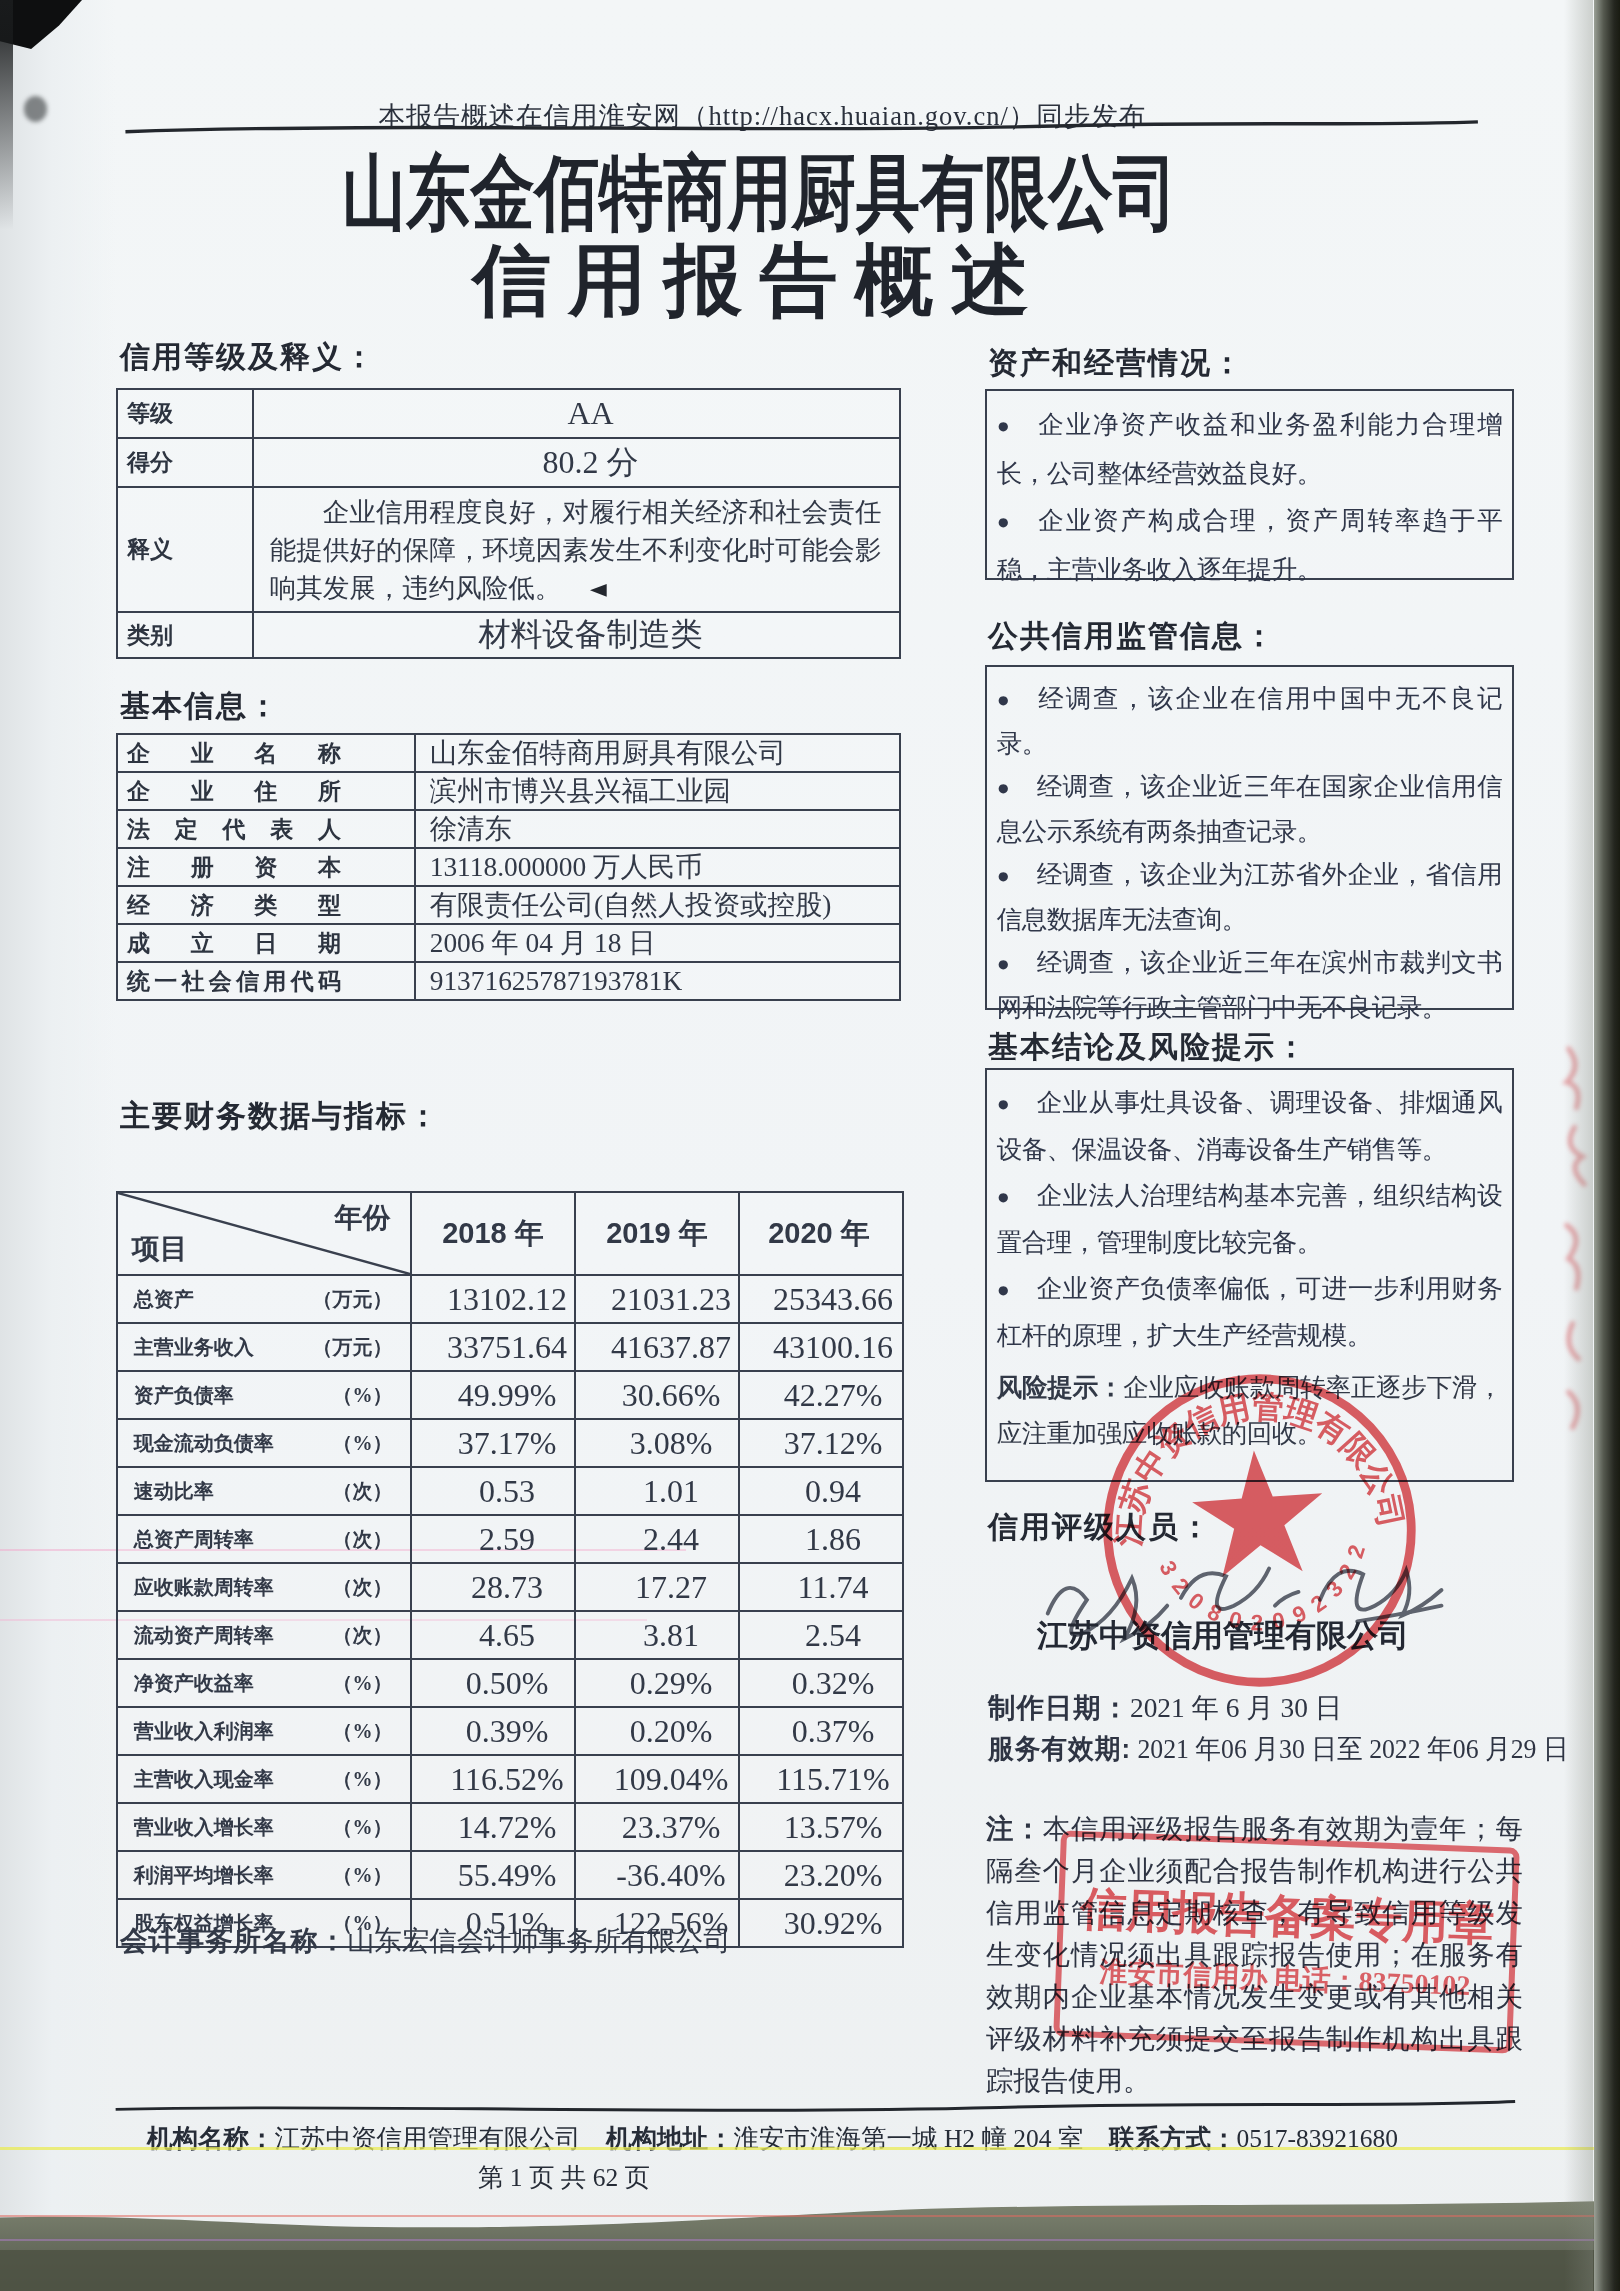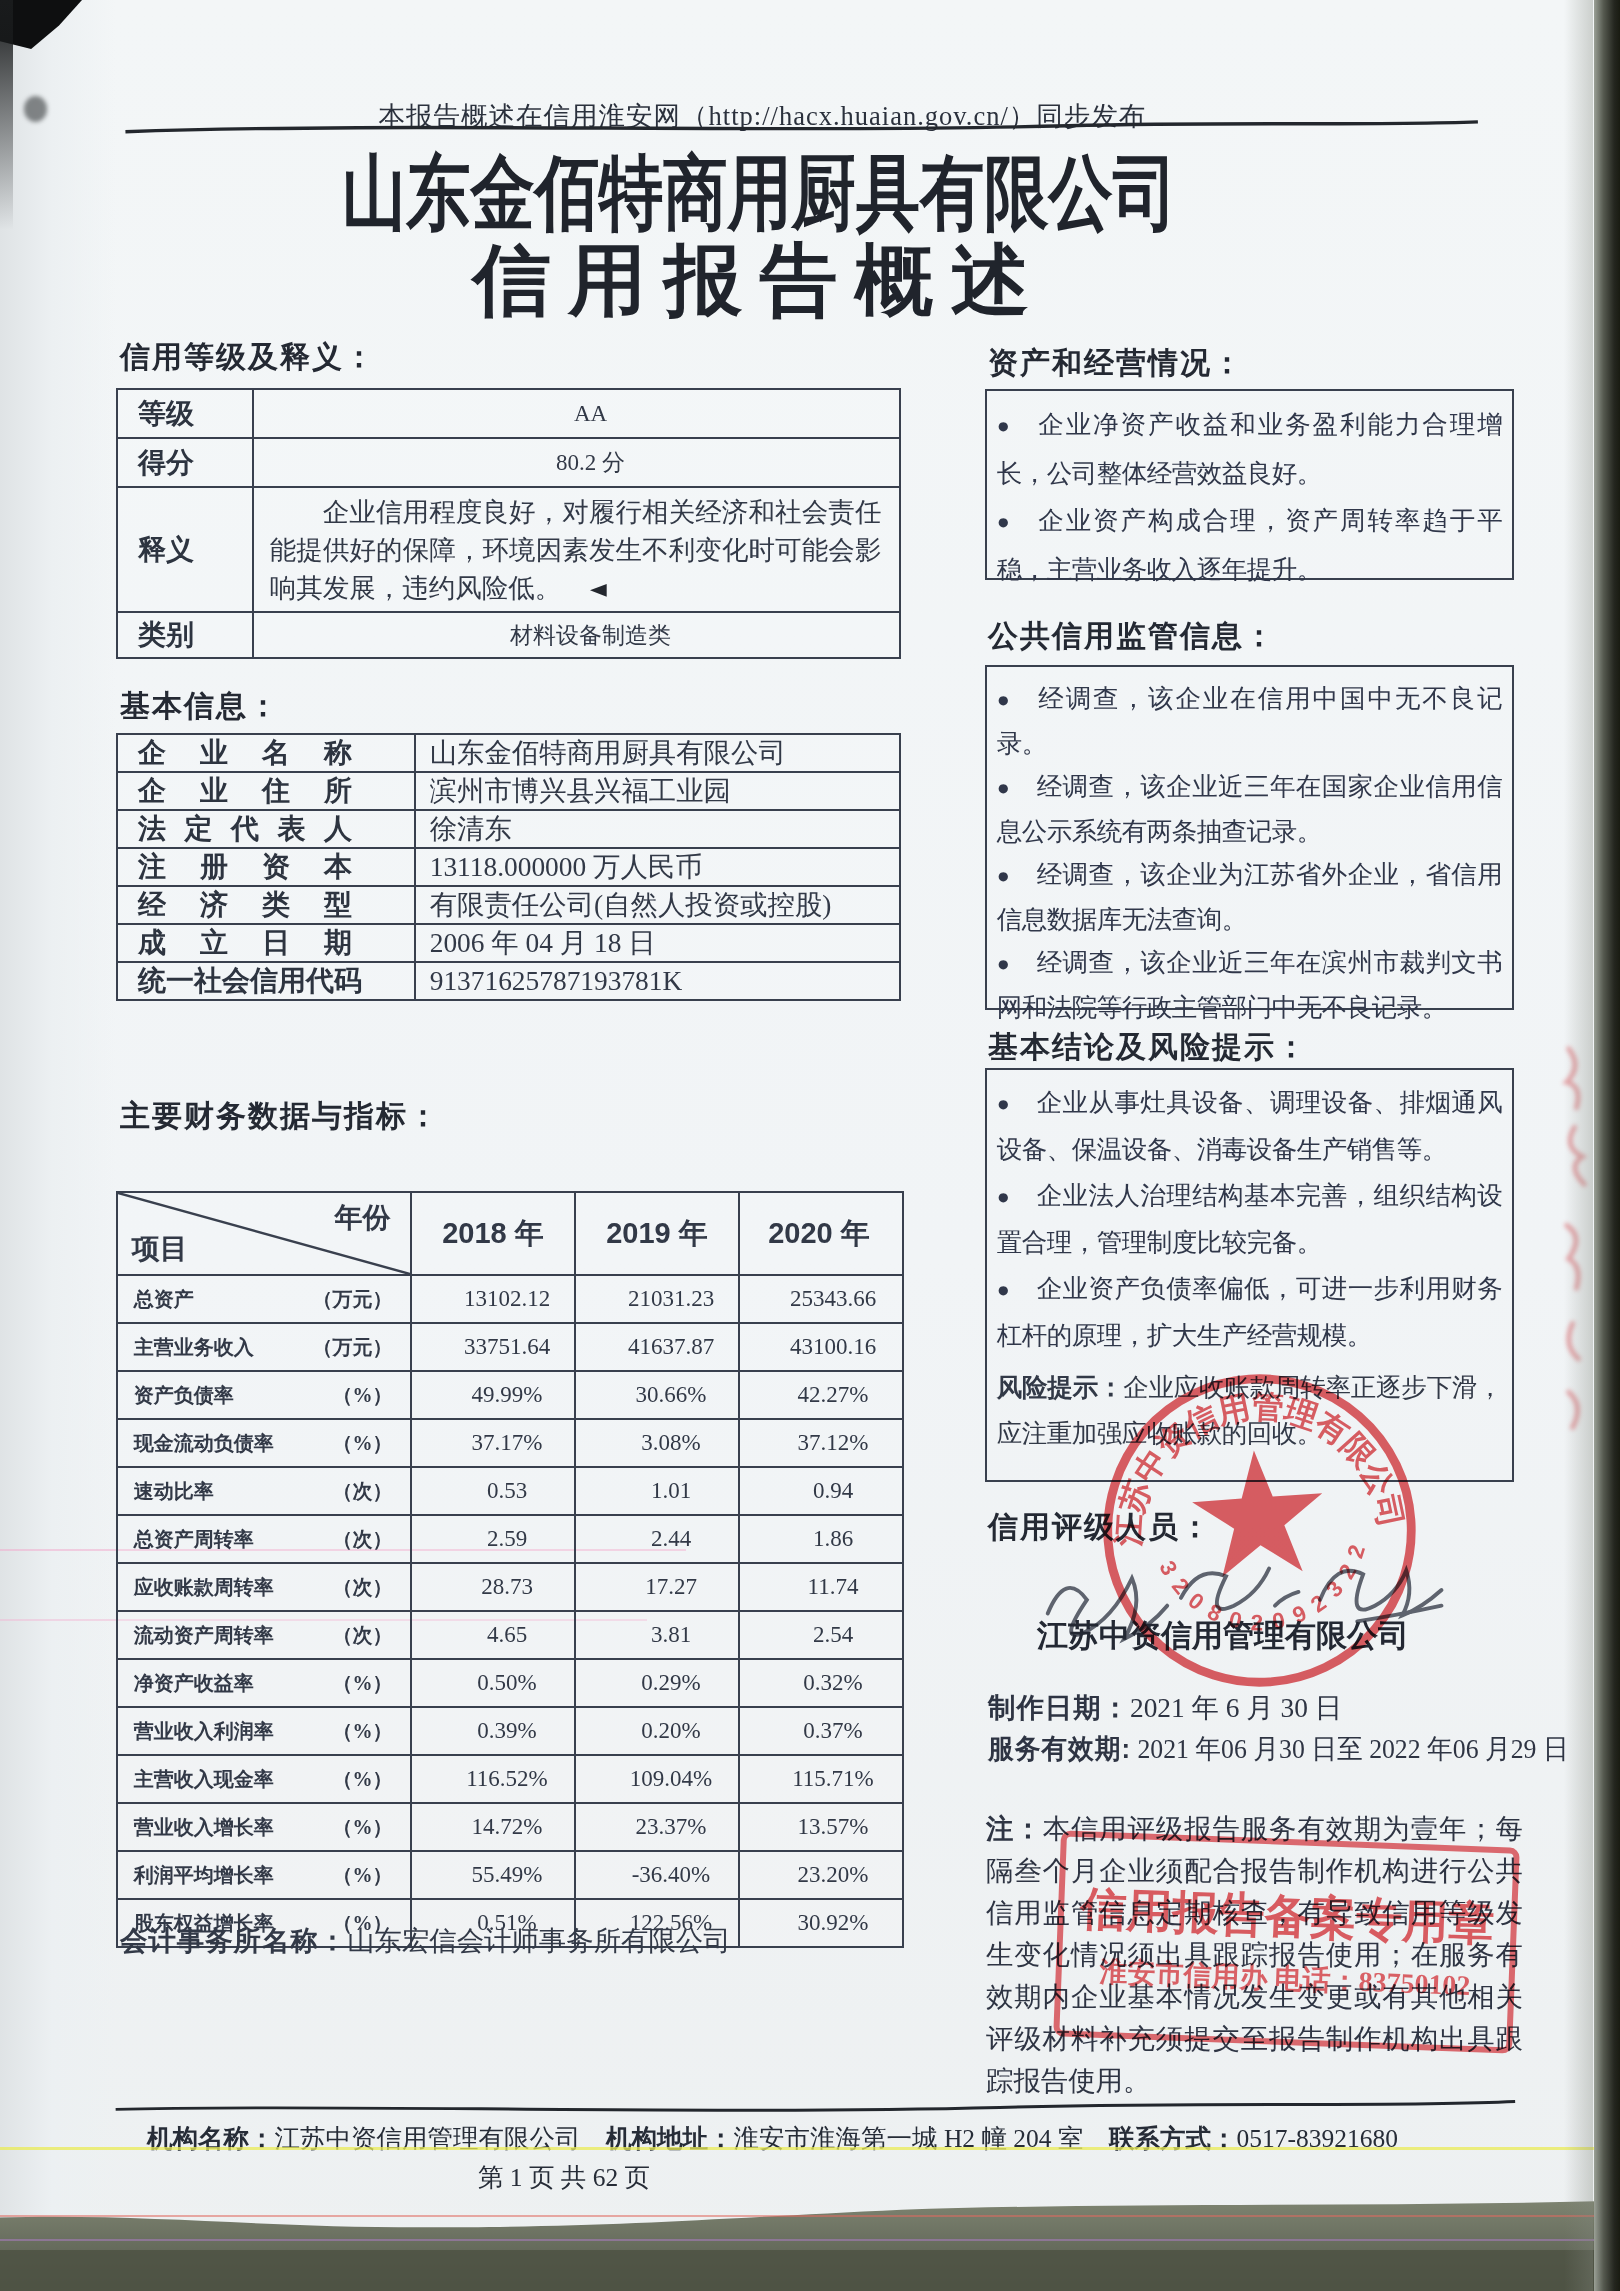--- a/index.html
+++ b/index.html
@@ -35,22 +35,22 @@
   .title2{left:39px;top:229px;width:1441px;text-align:center;font-size:78px;font-weight:900;
      color:#20242c;letter-spacing:17.6px;white-space:nowrap;}
   .h2{position:absolute;font-size:30px;font-weight:bold;color:#242933;
      font-family:Liberation Mono, monospace;letter-spacing:2px;white-space:nowrap;}
   
   .tbl{position:absolute;border:2.9px solid #39404e;background:rgba(255,255,255,.12);}
   .tr{display:grid;border-top:2.5px solid #39404e;}
   .tr:first-child{border-top:none;}
   .td{border-left:2.5px solid #39404e;display:flex;align-items:center;overflow:hidden;}
   .td:first-child{border-left:none;}
-  .lab{font-weight:bold;font-size:28px;color:#2d3440;padding-left:20px;white-space:nowrap;}
-  .val-c{justify-content:center;font-size:23px;white-space:nowrap;padding-left:28px;}
+  .lab{font-weight:bold;font-size:23px;color:#2d3440;padding-left:9px;white-space:nowrap;}
+  .val-c{justify-content:center;font-size:32px;white-space:nowrap;padding-left:28px;}
   .val-l{padding-left:13.7px;font-size:27.4px;white-space:nowrap;}
   .t1 .tr{grid-template-columns:134px 1fr;height:47px;}
   .t1 .tr.r-shiyi{height:123px;}
   .t1 .tr.r-leibie{height:44px;}
   .shiyi-text{display:block;padding:5.9px 17.6px 5.9px 15.7px;font-size:26.5px;line-height:38px;
      text-align:justify;text-indent:2em;white-space:normal;}
   .t2 .tr{grid-template-columns:296px 1fr;height:36px;}
   .dist{display:inline-block;width:214px;text-align:justify;text-align-last:justify;}
   .t3 .tr{grid-template-columns:292px 164px 164px 160px;height:46px;}
   .t3 .tr.hdr{height:81px;border-top:none;}

